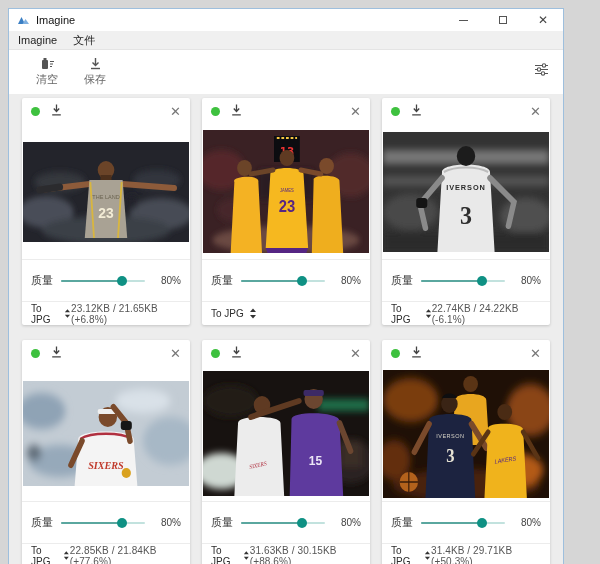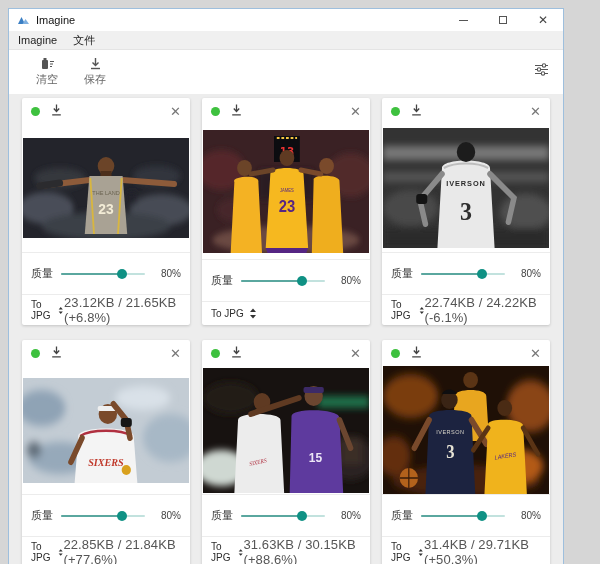--- a/index.html
+++ b/index.html
@@ -36,21 +36,21 @@
   
   .card-slider{flex:0 0 23px;display:flex;align-items:center;border-top:1px solid #ececec;padding:13px 9px;font-size:11px;color:#333;gap:8px;}
   .slider{flex:1;position:relative;height:12px;}
   .slider .track{position:absolute;left:0;right:0;top:5px;height:2px;background:#c2e2de;border-radius:1px;}
   .slider .fill{position:absolute;left:0;top:5px;height:2px;width:73%;background:#5aa79f;border-radius:1px;}
   .slider .thumb{position:absolute;left:calc(73% - 5px);top:1px;width:10px;height:10px;border-radius:50%;background:#0f9184;}
   .q-val{font-size:10px;color:#444;width:28px;text-align:right;}
   
   .card-footer{flex:0 0 24px;display:flex;align-items:center;border-top:1px solid #ececec;padding:0 9px;}
   .fmt{display:flex;align-items:center;gap:5px;font-size:10px;color:#2c2c2c;}
-  .stats{margin-left:auto;font-size:13px;color:#555;letter-spacing:.1px;}
+  .stats{margin-left:auto;font-size:10px;color:#555;letter-spacing:.1px;}
 </style>
 </head>
 <body>
 
 <div class="window">
 
   <div class="titlebar">
     <svg width="13" height="12" viewBox="0 0 13 12">
       <path d="M1,10 L4.5,3 L8,10 Z" fill="#3b7fc4"></path>
       <path d="M5.5,10 L8.5,5 L12,10 Z" fill="#7fb0e0"></path>

